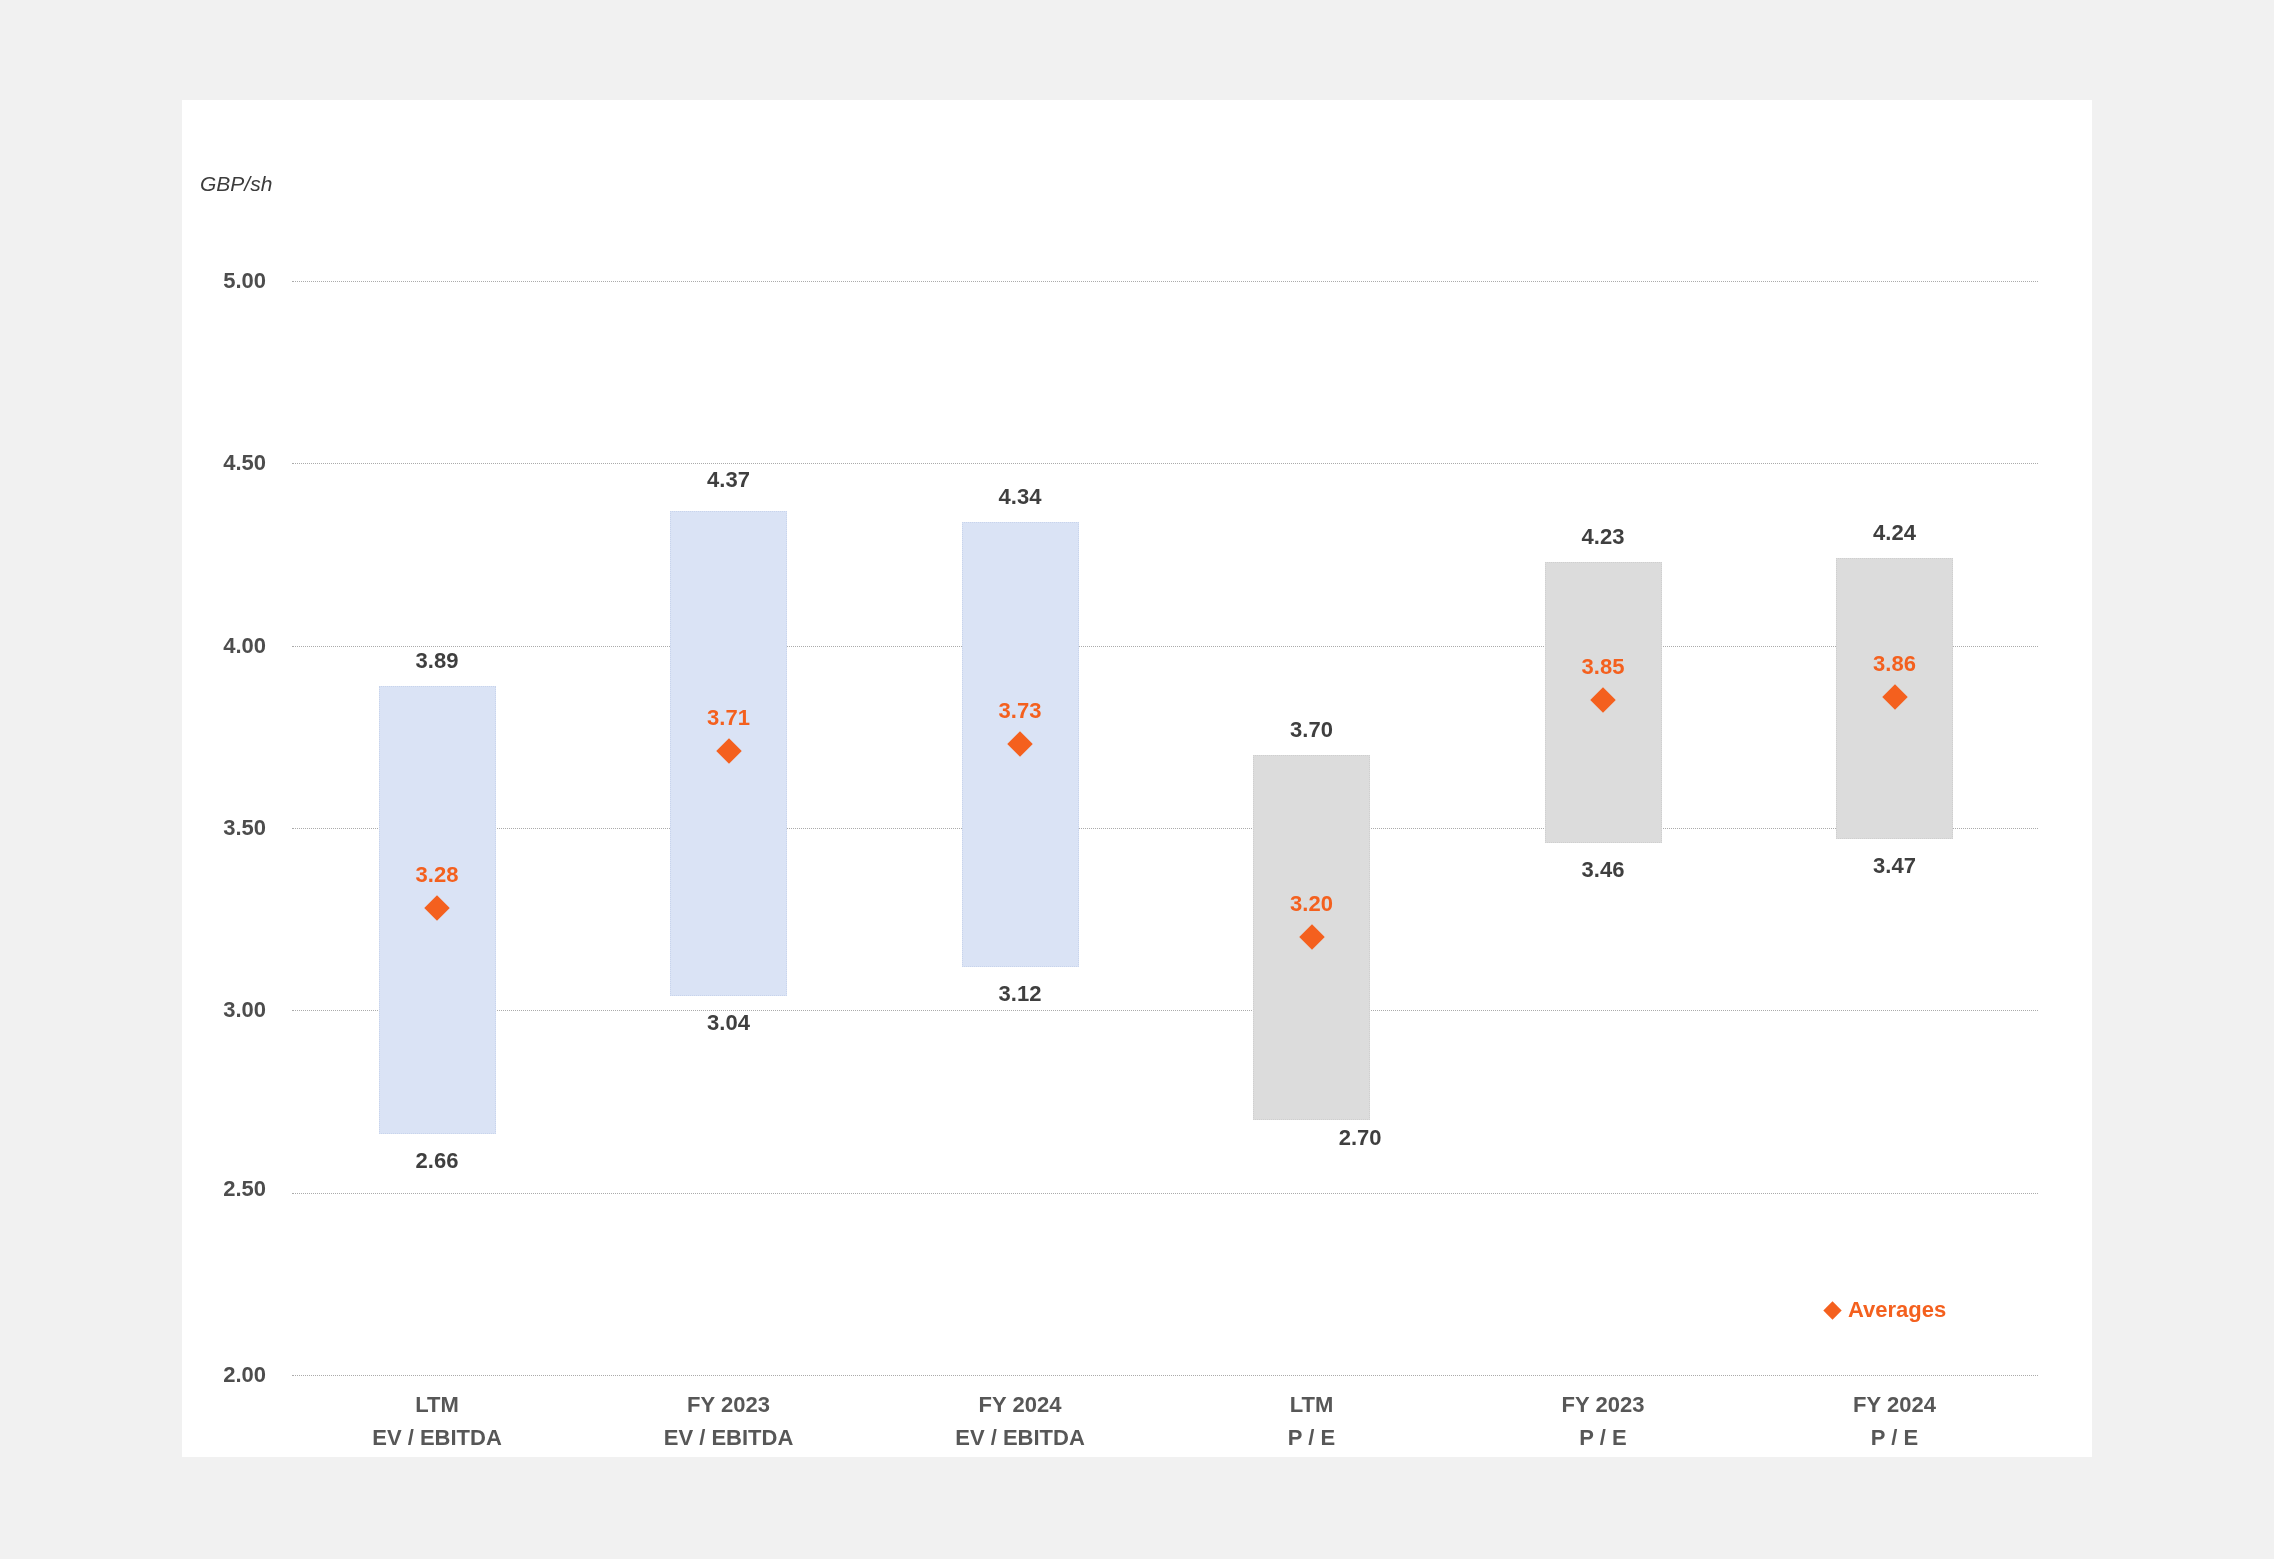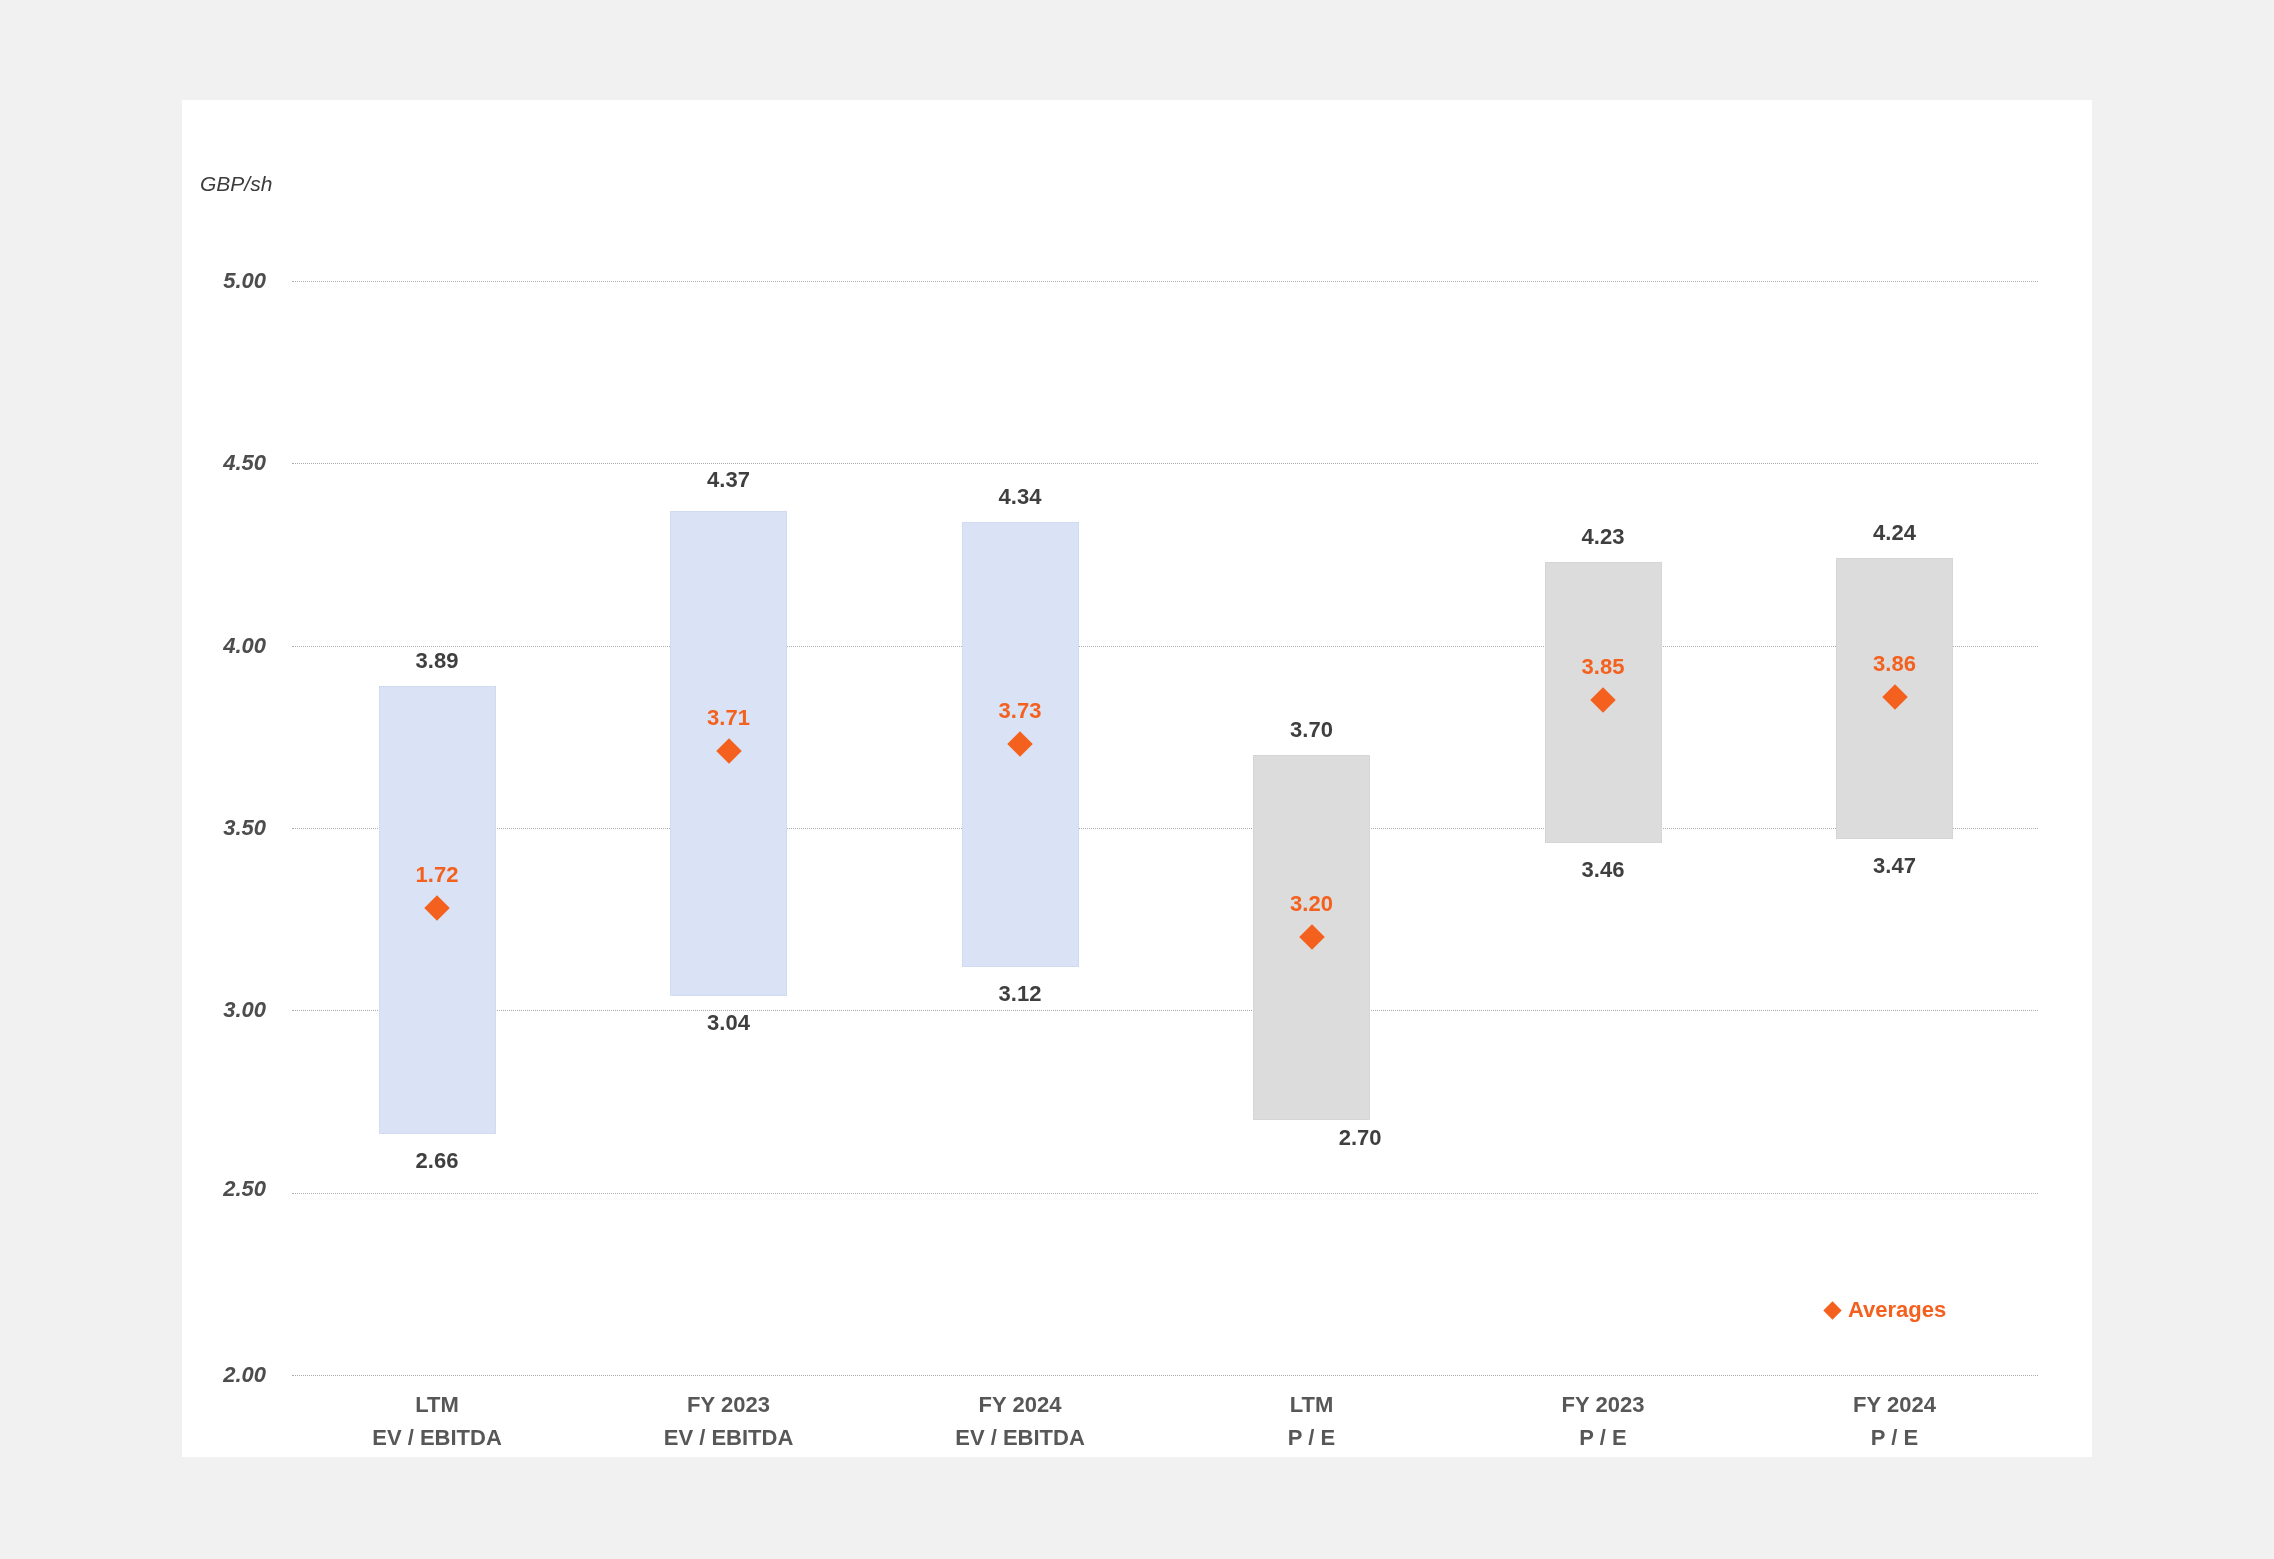--- a/index.html
+++ b/index.html
@@ -60,21 +60,20 @@
     position: absolute;
     left: 0;
     width: 84px;
     height: 30px;
     line-height: 30px;
     text-align: right;
     font-size: 22px;
     font-weight: bold;
     color: #4d4d4d;
     white-space: nowrap;
-    font-style: italic;
   }
   .range-bar {
     position: absolute;
     box-sizing: border-box;
   }
   .bar-label {
     position: absolute;
     width: 140px;
     height: 30px;
     line-height: 30px;
@@ -148,21 +147,21 @@
         <div class="ytick" style="top: 895.333px;">3.00</div>
         <div class="gridline" style="left: 110px; width: 1746px; top: 1092.67px;"></div>
         <div class="ytick" style="top: 1029px; margin-top: 45px;">2.50</div>
         <div class="gridline" style="left: 110px; width: 1746px; top: 1275px;"></div>
         <div class="ytick" style="top: 1260px;">2.00</div>
       </div>
     <div id="bar-layer">
         <div class="range-bar" style="left: 196.5px; top: 585.78px; width: 117px; height: 448.54px; background: rgb(218, 227, 245); border: 1px dotted rgb(200, 212, 236);"></div>
         <div class="bar-label" style="left: 185px; top: 545.78px;">3.89</div>
         <div class="bar-label" style="left: 185px; top: 1046.32px;">2.66</div>
-        <div class="bar-label avg-label" style="left: 185px; top: 760.227px;">1.72</div>
+        <div class="bar-label avg-label" style="left: 185px; top: 760.227px;">3.28</div>
         <div class="avg-diamond" style="left: 246px; top: 799.227px; background: rgb(244, 96, 30);"></div>
         <div class="range-bar" style="left: 488px; top: 410.74px; width: 117px; height: 485.007px; background: rgb(218, 227, 245); border: 1px dotted rgb(200, 212, 236);"></div>
         <div class="bar-label" style="left: 476.5px; top: 365px;">4.37</div>
         <div class="bar-label" style="left: 476.5px; top: 907.747px;">3.04</div>
         <div class="bar-label avg-label" style="left: 476.5px; top: 603.42px;">3.71</div>
         <div class="avg-diamond" style="left: 537.5px; top: 642.42px; background: rgb(244, 96, 30);"></div>
         <div class="range-bar" style="left: 779.5px; top: 421.68px; width: 117px; height: 444.893px; background: rgb(218, 227, 245); border: 1px dotted rgb(200, 212, 236);"></div>
         <div class="bar-label" style="left: 768px; top: 381.68px;">4.34</div>
         <div class="bar-label" style="left: 768px; top: 878.573px;">3.12</div>
         <div class="bar-label avg-label" style="left: 768px; top: 596.127px;">3.73</div>

